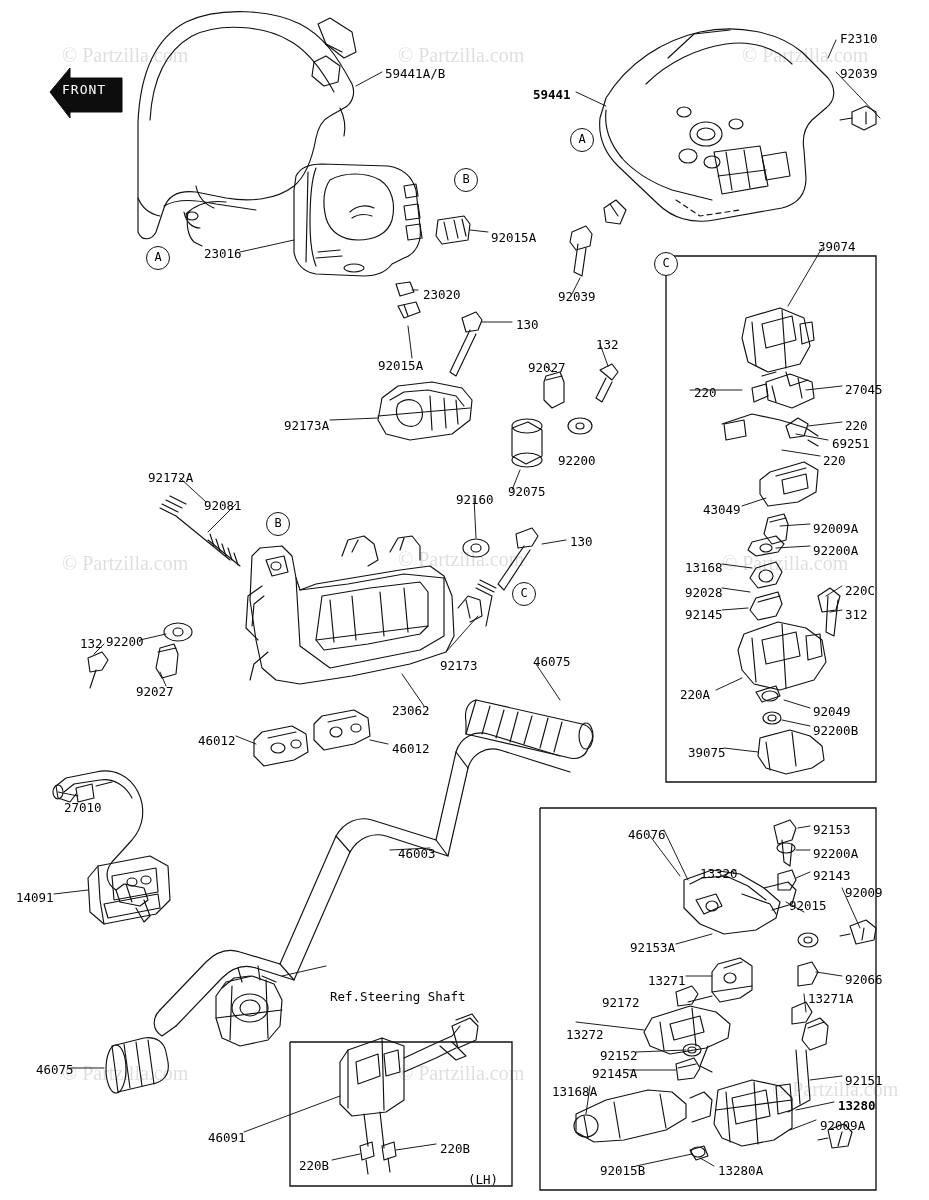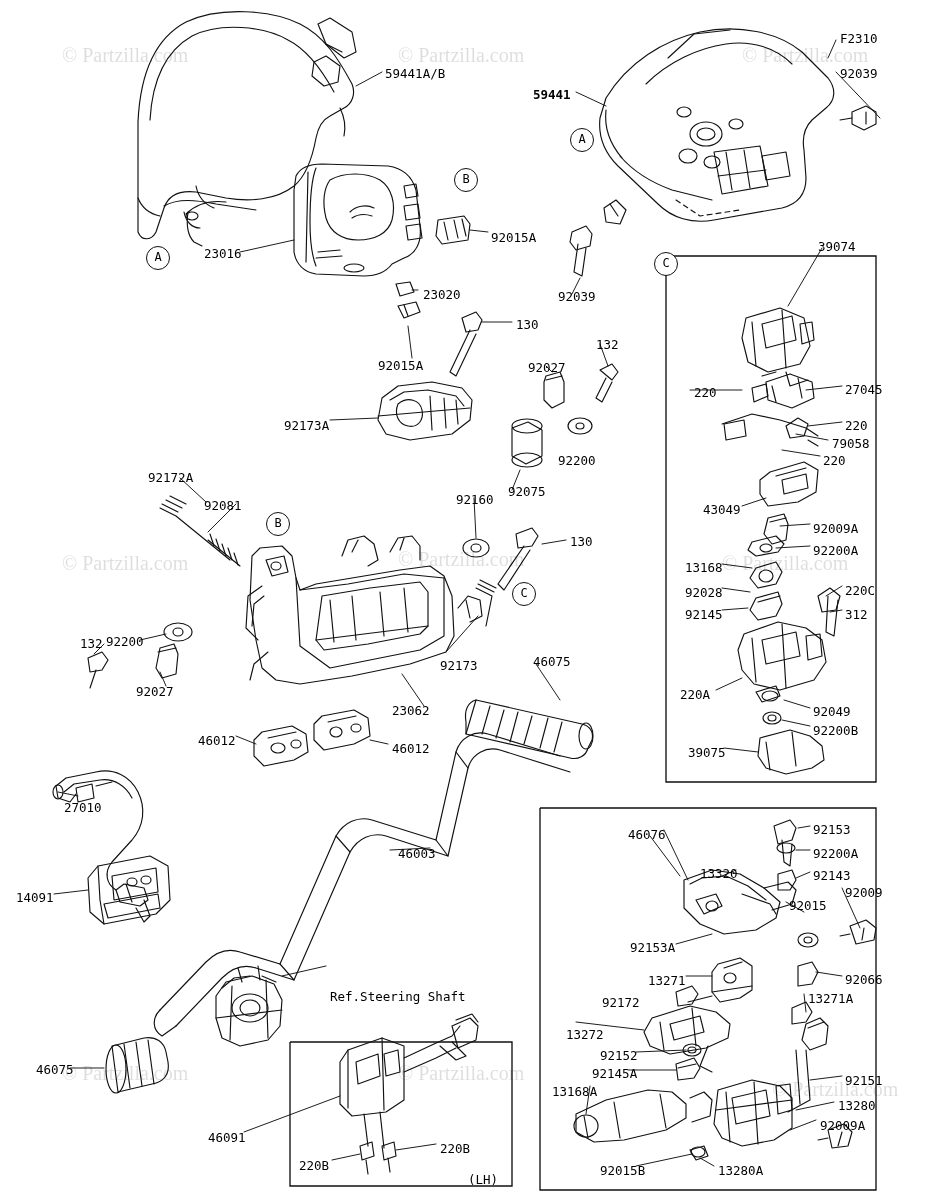--- a/index.html
+++ b/index.html
@@ -400,20 +400,26 @@
       </g>
     </g>
 
     <g fill="none" stroke="#111" stroke-width="1.35">
       <path d="M666 256 L876 256 L876 782 L666 782 L666 256"></path>
       <path d="M540 808 L876 808 L876 1190 L540 1190 L540 808"></path>
       <path d="M290 1042 L512 1042 L512 1186 L290 1186 L290 1042"></path>
     </g>
   </svg>
 
+  <div class="front-arrow">
+    <svg viewBox="0 0 78 62" width="78" height="62">
+      <path d="M2 30 L22 6 L22 16 L74 16 L74 50 L22 50 L22 56 Z" fill="#0d0d0d" stroke="#0d0d0d"></path>
+    </svg>
+    <div class="txt">FRONT</div>
+  </div>
 
   <div class="circ" style="left:146px;top:246px;">A</div>
   <div class="circ" style="left:454px;top:168px;">B</div>
   <div class="circ" style="left:570px;top:128px;">A</div>
   <div class="circ" style="left:654px;top:252px;">C</div>
   <div class="circ" style="left:266px;top:512px;">B</div>
   <div class="circ" style="left:512px;top:582px;">C</div>
 
   <div class="wm" style="left:62px;top:44px;">© Partzilla.com</div>
   <div class="wm" style="left:398px;top:44px;">© Partzilla.com</div>
@@ -436,21 +442,21 @@
       <div class="lbl" style="left: 423px; top: 287px;">23020</div>
       <div class="lbl" style="left: 558px; top: 289px;">92039</div>
       <div class="lbl" style="left: 516px; top: 317px;">130</div>
       <div class="lbl" style="left: 596px; top: 337px;">132</div>
       <div class="lbl" style="left: 378px; top: 358px;">92015A</div>
       <div class="lbl" style="left: 528px; top: 360px;">92027</div>
       <div class="lbl" style="left: 694px; top: 385px;">220</div>
       <div class="lbl" style="left: 845px; top: 382px;">27045</div>
       <div class="lbl" style="left: 284px; top: 418px;">92173A</div>
       <div class="lbl" style="left: 845px; top: 418px;">220</div>
-      <div class="lbl" style="left: 832px; top: 436px;">79058</div>
+      <div class="lbl" style="left: 832px; top: 436px;">69251</div>
       <div class="lbl" style="left: 558px; top: 453px;">92200</div>
       <div class="lbl" style="left: 823px; top: 453px;">220</div>
       <div class="lbl" style="left: 148px; top: 470px;">92172A</div>
       <div class="lbl" style="left: 508px; top: 484px;">92075</div>
       <div class="lbl" style="left: 456px; top: 492px;">92160</div>
       <div class="lbl" style="left: 703px; top: 502px;">43049</div>
       <div class="lbl" style="left: 204px; top: 498px;">92081</div>
       <div class="lbl" style="left: 813px; top: 521px;">92009A</div>
       <div class="lbl" style="left: 813px; top: 543px;">92200A</div>
       <div class="lbl" style="left: 570px; top: 534px;">130</div>
@@ -486,21 +492,21 @@
       <div class="lbl" style="left: 845px; top: 972px;">92066</div>
       <div class="lbl" style="left: 330px; top: 965px; margin-top: 24px;">Ref.Steering Shaft</div>
       <div class="lbl" style="left: 602px; top: 995px;">92172</div>
       <div class="lbl" style="left: 808px; top: 991px;">13271A</div>
       <div class="lbl" style="left: 566px; top: 1027px;">13272</div>
       <div class="lbl" style="left: 600px; top: 1048px;">92152</div>
       <div class="lbl" style="left: 592px; top: 1066px;">92145A</div>
       <div class="lbl" style="left: 36px; top: 1062px;">46075</div>
       <div class="lbl" style="left: 845px; top: 1073px;">92151</div>
       <div class="lbl" style="left: 552px; top: 1084px;">13168A</div>
-      <div class="lbl" style="left: 838px; top: 1098px;">13280</div>
+      <div class="lbl" style="left: 838px; top: 1098px; font-weight: bold;">13280</div>
       <div class="lbl" style="left: 820px; top: 1118px;">92009A</div>
       <div class="lbl" style="left: 208px; top: 1130px;">46091</div>
       <div class="lbl" style="left: 440px; top: 1141px;">220B</div>
       <div class="lbl" style="left: 299px; top: 1158px;">220B</div>
       <div class="lbl" style="left: 468px; top: 1172px;">(LH)</div>
       <div class="lbl" style="left: 600px; top: 1163px;">92015B</div>
       <div class="lbl" style="left: 718px; top: 1163px;">13280A</div>
     </div>
 
 </div>

